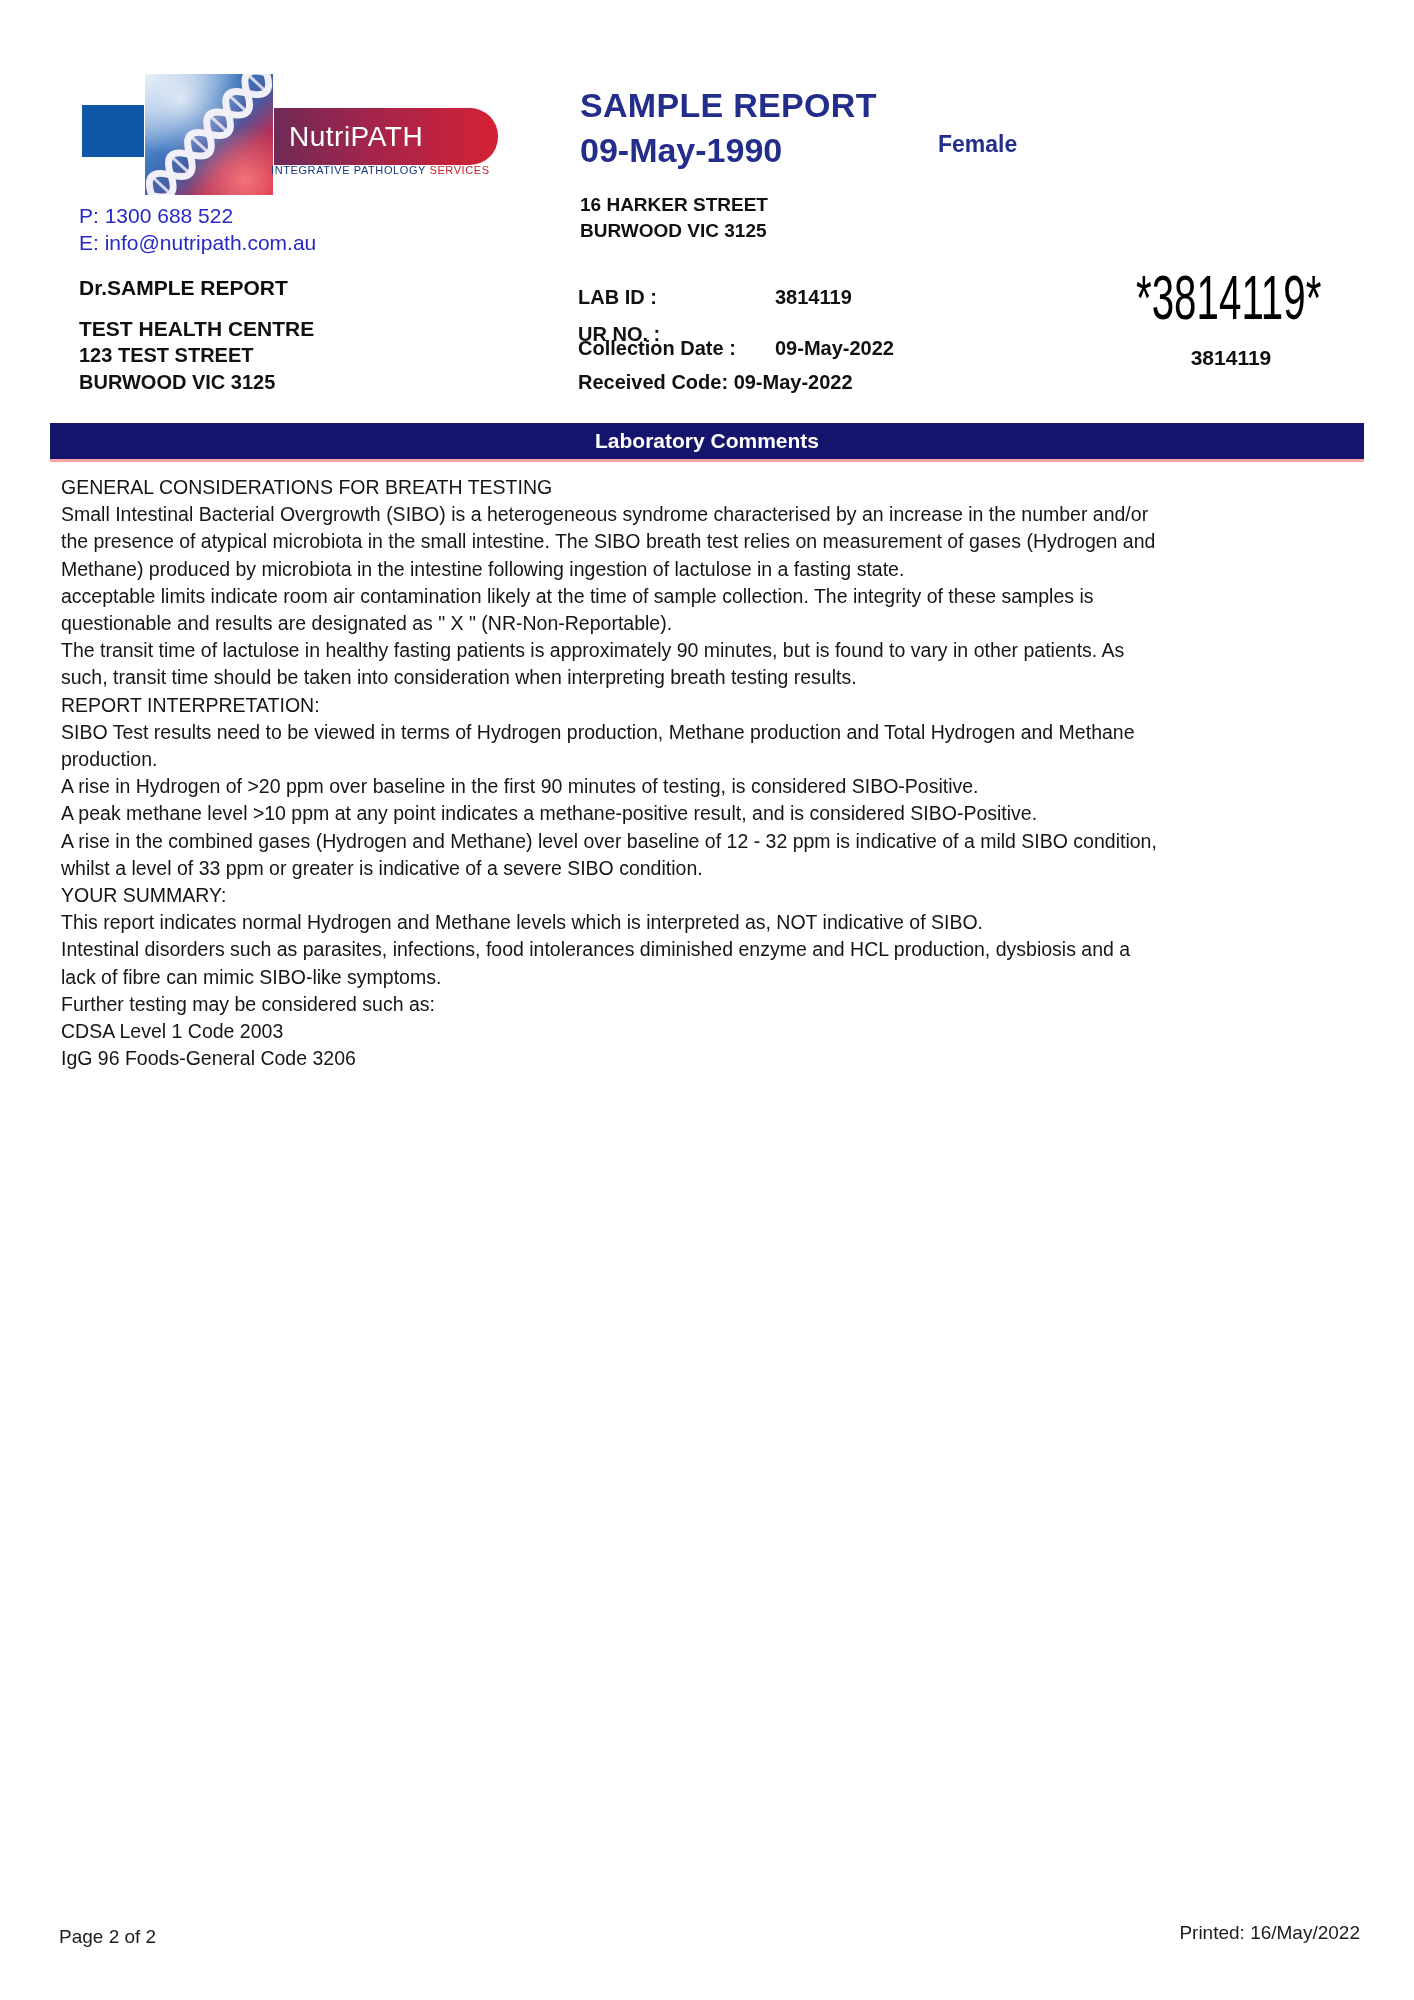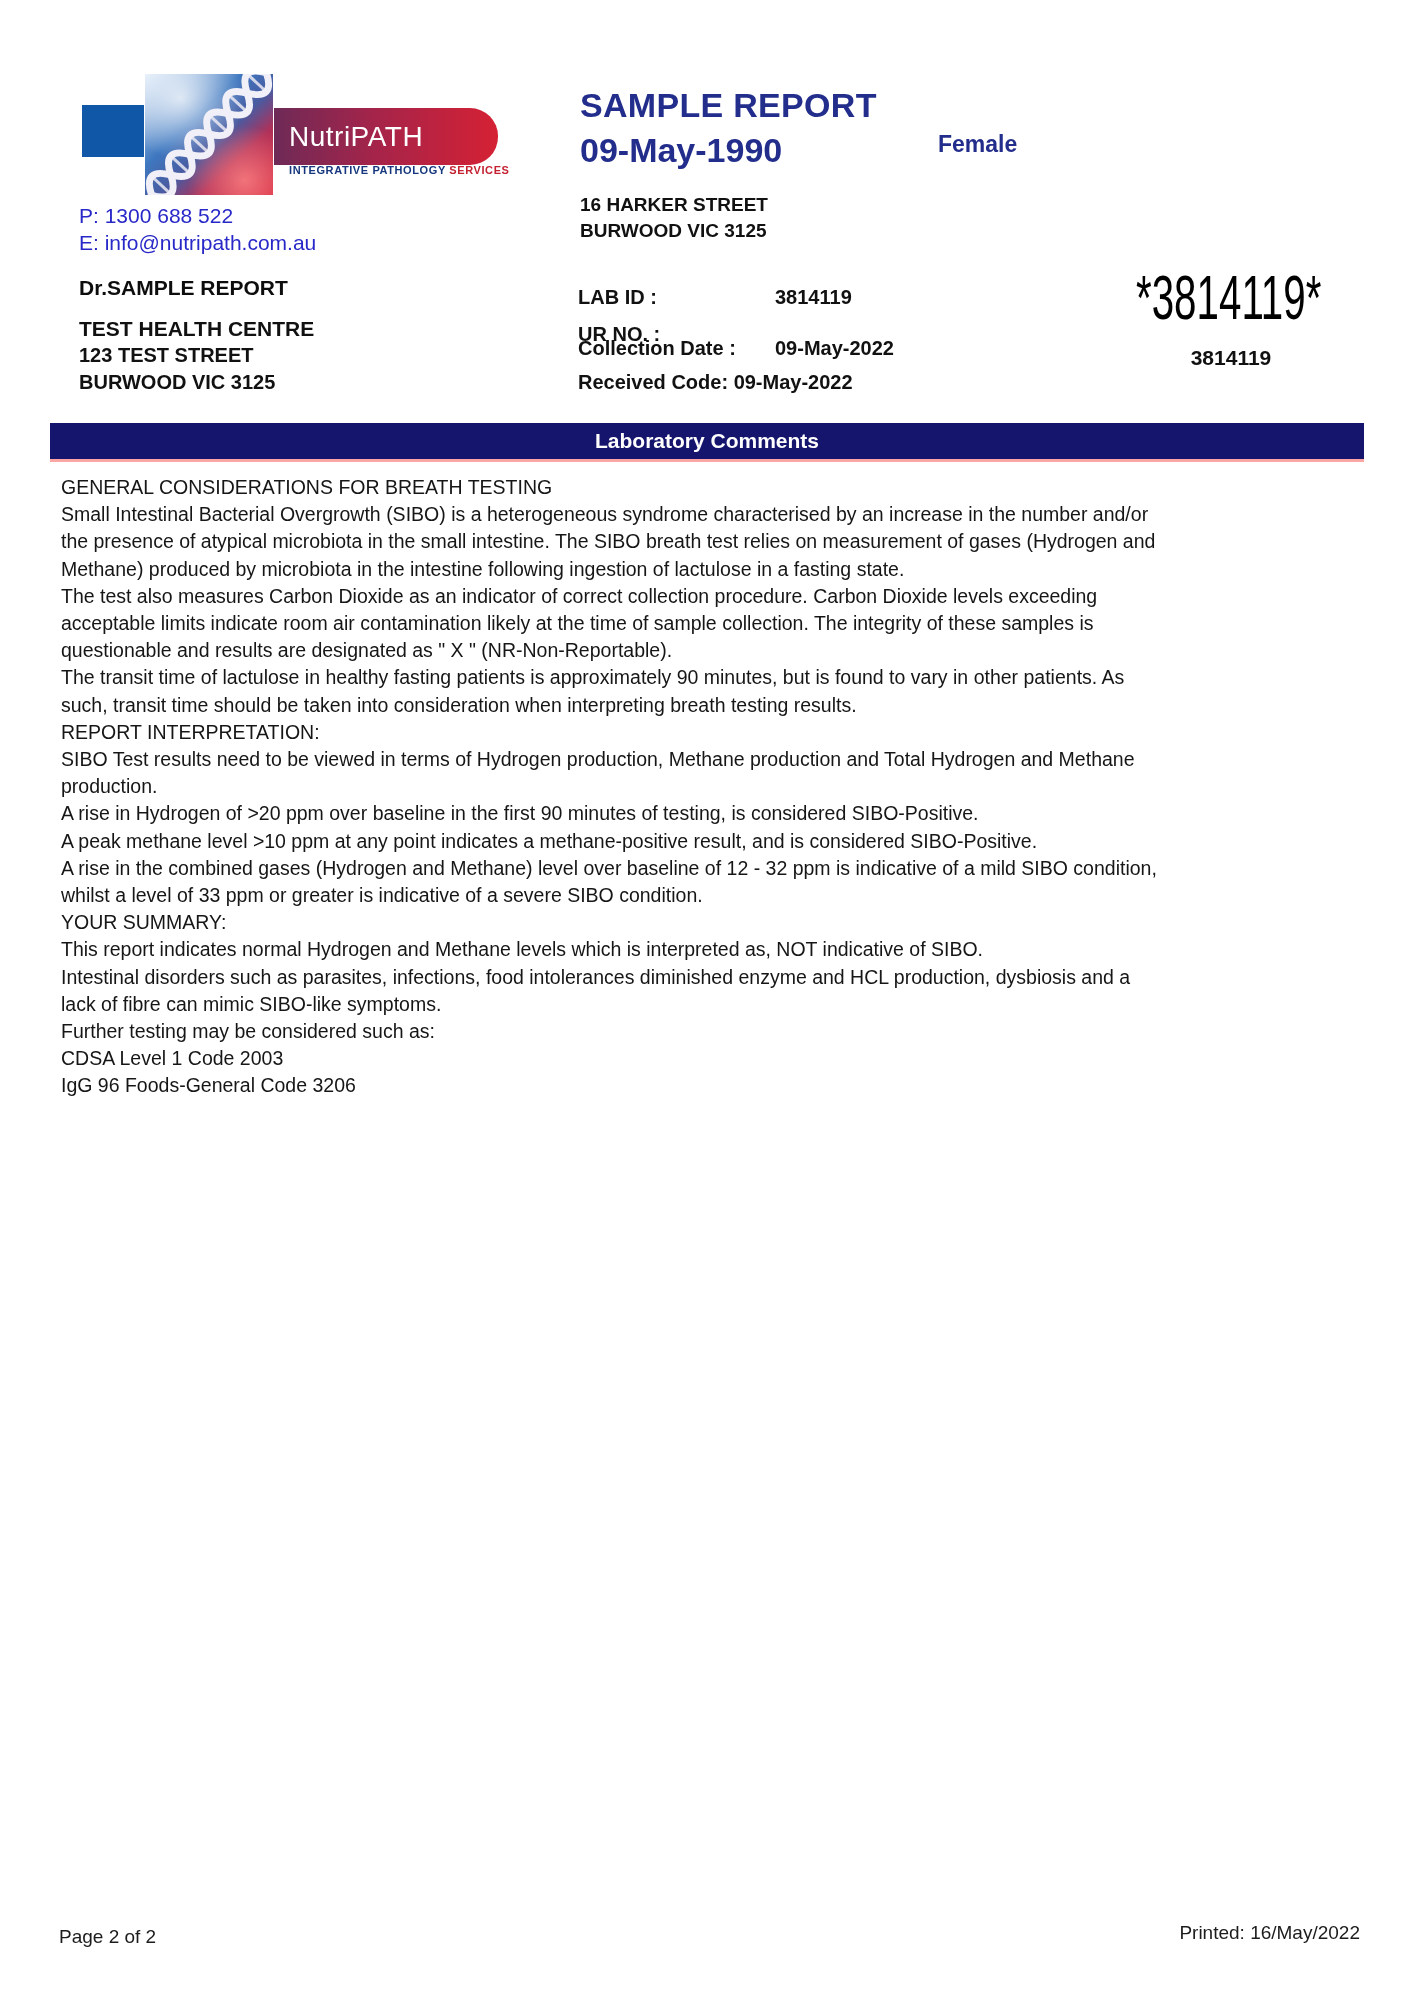--- a/index.html
+++ b/index.html
@@ -17,21 +17,21 @@
   .logo-dna{position:absolute;left:145px;top:74px;width:128px;height:121px;}
   .logo-banner{
     position:absolute;left:274px;top:108px;width:224px;height:57px;
     border-radius:0 28px 28px 0;
     background:linear-gradient(90deg,#6e2a57 0%,#a5244a 45%,#d52134 100%);
   }
   .logo-banner span{
     display:block;line-height:57px;padding-left:15px;
     font-size:28px;color:#ffffff;letter-spacing:.5px;font-weight:400;
   }
-  .logo-tagline{position:absolute;left:289px;top:164px;font-size:11px;font-weight:700;letter-spacing:.6px;white-space:nowrap;}
+  .logo-tagline{position:absolute;left:271px;top:164px;font-size:11px;font-weight:400;letter-spacing:.6px;white-space:nowrap;}
   .tag-blue{color:#16377e;}
   .tag-red{color:#c42131;}
   
   .contact{position:absolute;left:79px;top:202px;font-size:21px;line-height:27px;color:#2828c8;}
   .pr-name{position:absolute;left:79px;top:276px;font-size:21px;font-weight:700;color:#0d0d0d;}
   .pr-clinic{position:absolute;left:79px;top:317px;font-size:21px;font-weight:700;}
   .pr-street{position:absolute;left:79px;top:344px;font-size:20px;font-weight:700;}
   .pr-suburb{position:absolute;left:79px;top:371px;font-size:20px;font-weight:700;}
   
   .patient-title{position:absolute;left:580px;top:86px;font-size:34px;font-weight:700;color:#232e8c;letter-spacing:.3px;}
@@ -150,21 +150,20 @@
 
   <div class="section-bar">
     <span>Laboratory Comments</span>
   </div>
 
   <div class="comments">
       <div class="comment-line">GENERAL CONSIDERATIONS FOR BREATH TESTING</div>
       <div class="comment-line">Small Intestinal Bacterial Overgrowth (SIBO) is a heterogeneous syndrome characterised by an increase in the number and/or</div>
       <div class="comment-line">the presence of atypical microbiota in the small intestine. The SIBO breath test relies on measurement of gases (Hydrogen and</div>
       <div class="comment-line">Methane) produced by microbiota in the intestine following ingestion of lactulose in a fasting state.</div>
-      <div class="comment-line">The test also measures Carbon Dioxide as an indicator of correct collection procedure. Carbon Dioxide levels exceeding</div>
       <div class="comment-line">acceptable limits indicate room air contamination likely at the time of sample collection. The integrity of these samples is</div>
       <div class="comment-line">questionable and results are designated as " X " (NR-Non-Reportable).</div>
       <div class="comment-line">The transit time of lactulose in healthy fasting patients is approximately 90 minutes, but is found to vary in other patients. As</div>
       <div class="comment-line">such, transit time should be taken into consideration when interpreting breath testing results.</div>
       <div class="comment-line">REPORT INTERPRETATION:</div>
       <div class="comment-line">SIBO Test results need to be viewed in terms of Hydrogen production, Methane production and Total Hydrogen and Methane</div>
       <div class="comment-line">production.</div>
       <div class="comment-line">A rise in Hydrogen of &gt;20 ppm over baseline in the first 90 minutes of testing, is considered SIBO-Positive.</div>
       <div class="comment-line">A peak methane level &gt;10 ppm at any point indicates a methane-positive result, and is considered SIBO-Positive.</div>
       <div class="comment-line">A rise in the combined gases (Hydrogen and Methane) level over baseline of 12 - 32 ppm is indicative of a mild SIBO condition,</div>

